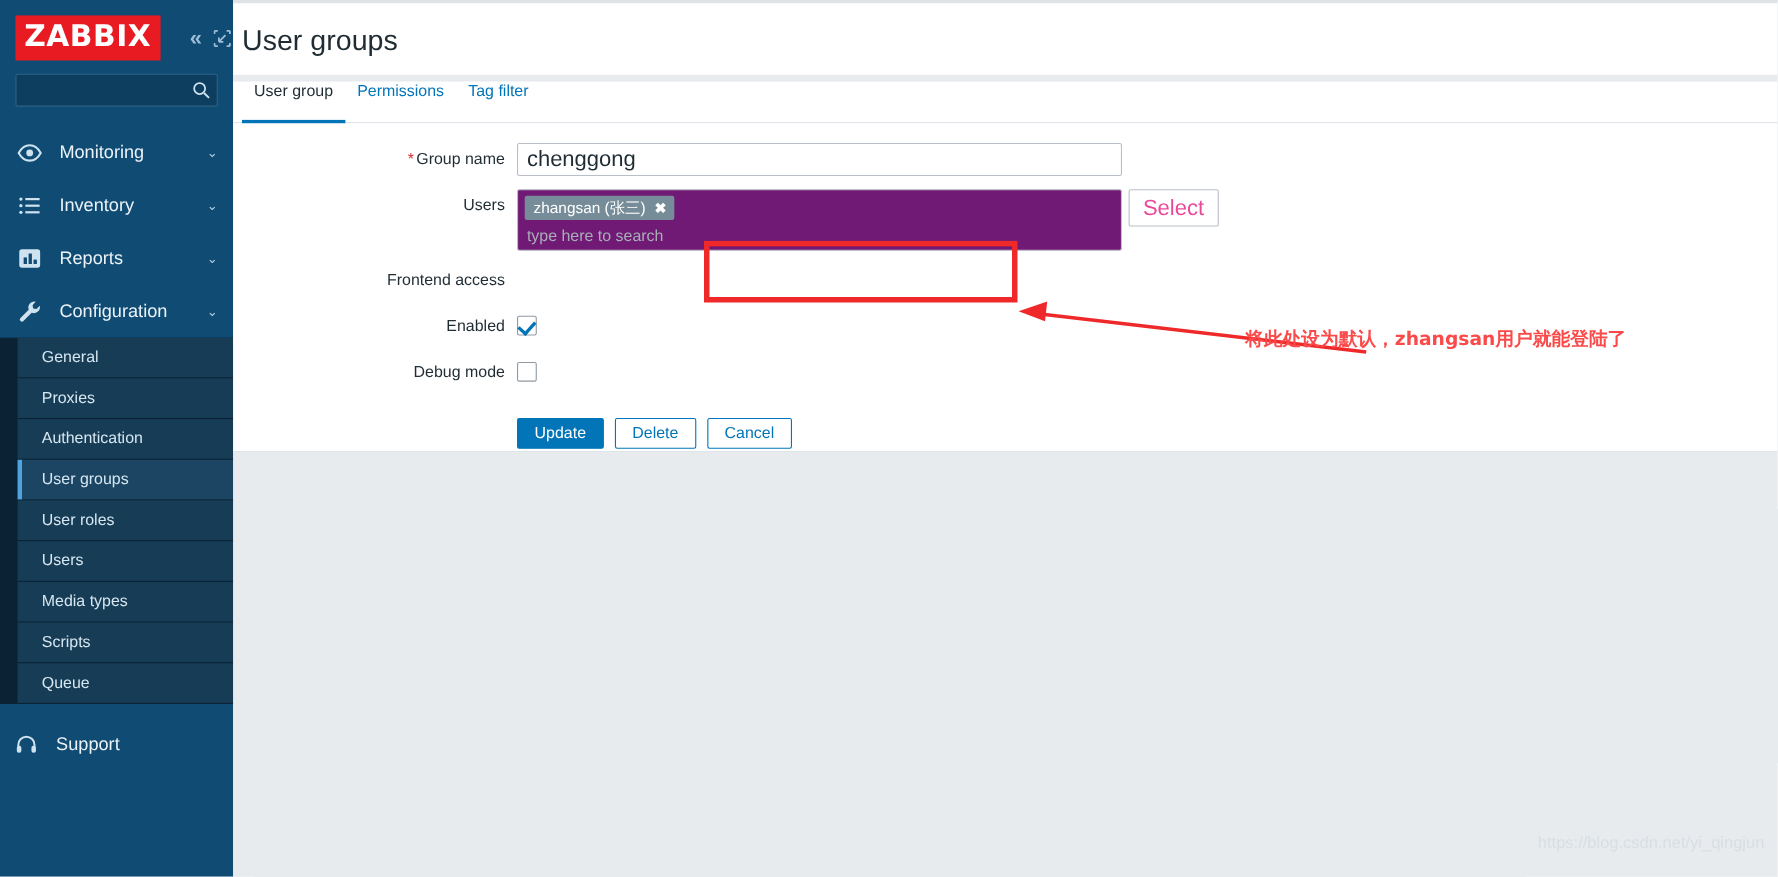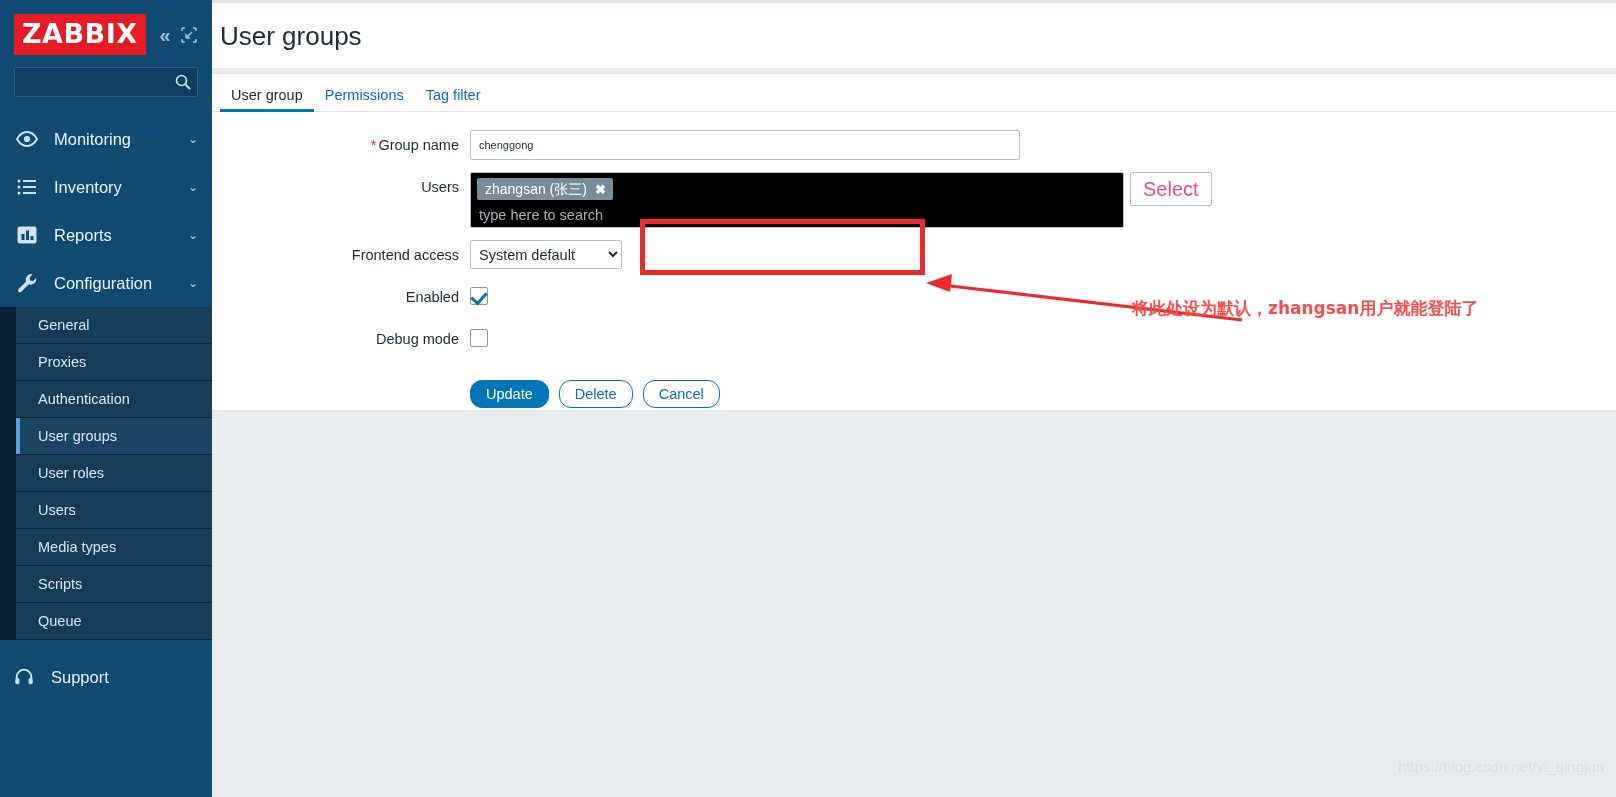--- a/index.html
+++ b/index.html
@@ -21,21 +21,21 @@
   
   #sidebar {
     position: relative;
     width: 212px; height: 797px;
     background: #0f4b73;
     flex: 0 0 212px;
     overflow: hidden;
   }
   .sb-top {
     padding: 14px 14px 0 14px;
-    display: flex; align-items: center; gap: 0;
+    display: flex; align-items: center; gap: 13px;
   }
   .logo {
     background: #e81b23;
     color: #ffffff;
     font-family: "DejaVu Sans", sans-serif;
     font-weight: 700;
     font-size: 27px;
     letter-spacing: 0.5px;
     line-height: 1;
     padding: 6px 8px 8px 8px;
@@ -151,21 +151,21 @@
     position: relative;
   }
   .tabs {
     display: flex; align-items: flex-end;
     height: 38px;
     padding-left: 8px;
     border-bottom: 1px solid #dfe4e8;
   }
   .tab {
     font-size: 14.5px;
-    padding: 0 11px 9px 11px;
+    padding: 0 11px 21px 11px;
     color: #0275b8;
     cursor: pointer;
     position: relative;
     line-height: 1;
   }
   .tab.active { color: #1f2c33; }
   .tab.active::after {
     content: "";
     position: absolute; left: 0; right: 0; bottom: -1px;
     height: 3px; background: #0275b8;
@@ -186,31 +186,31 @@
   }
   .req { color: #d33; margin-right: 2px; }
 
   .fctl { flex: 1 1 auto; display: flex; align-items: flex-start; }
 
   input.txt {
     width: 550px; height: 30px;
     border: 1px solid #b8bfc6;
     border-radius: 2px;
     padding: 0 8px;
-    font-size: 11px; color: #1f2c33;
+    font-size: 20px; color: #1f2c33;
     font-family: "Liberation Sans", sans-serif;
     outline: none;
     background: #fff;
   }
 
   .multiselect {
-    width: 654px; min-height: 55px;
+    width: 550px; min-height: 55px;
     border: 1px solid #b8bfc6;
     border-radius: 2px;
-    background: #000000;
+    background: #701a75;
     padding: 5px 6px 4px 6px;
   }
   .chip {
     display: inline-flex; align-items: center;
     background: #768d99;
     color: #ffffff;
     font-size: 14px;
     height: 22px;
     padding: 0 7px 0 8px;
     border-radius: 2px;
@@ -265,21 +265,21 @@
     left: 3px; top: 1px;
     width: 7px; height: 12px;
     border: solid #0275b8;
     border-width: 0 3px 3px 0;
     transform: rotate(42deg);
   }
 
   .btnrow { display: flex; gap: 10px; margin-top: 14px; }
   .btn {
     height: 28px;
-    border-radius: 12px;
+    border-radius: 2px;
     font-size: 14.5px;
     font-family: "Liberation Sans", sans-serif;
     cursor: pointer;
     padding: 0 15px;
     line-height: 1;
   }
   .btn-primary { background: #0275b8; border: 1px solid #0275b8; color: #fff; }
   .btn-ghost { background: #fff; border: 1px solid #0275b8; color: #0275b8; }
 
   
@@ -486,23 +486,20 @@
                 <span class="x">✖</span>
               </span>
               <div class="ms-ph">type here to search</div>
             </div>
             <button class="select-btn">Select</button>
           </div>
         </div>
 
         <div class="frow">
           <div class="flabel">Frontend access</div>
-          <div class="fctl">
-            <select class="sel"><option value="System default">System default</option><option value="Internal">Internal</option><option value="LDAP">LDAP</option><option value="Disabled">Disabled</option></select>
-          </div>
         </div>
 
         <div class="frow">
           <div class="flabel">Enabled</div>
           <div class="fctl">
             <span class="chk on"></span>
           </div>
         </div>
 
         <div class="frow">

